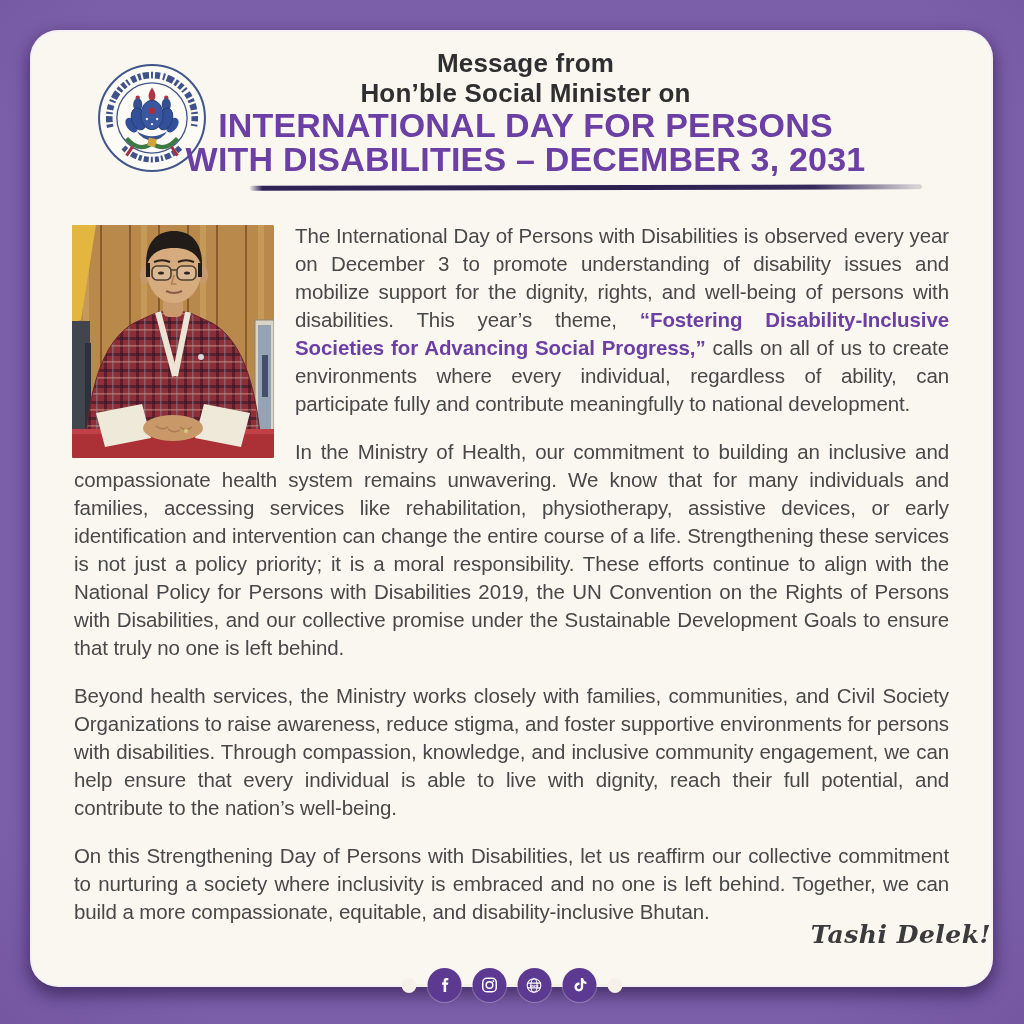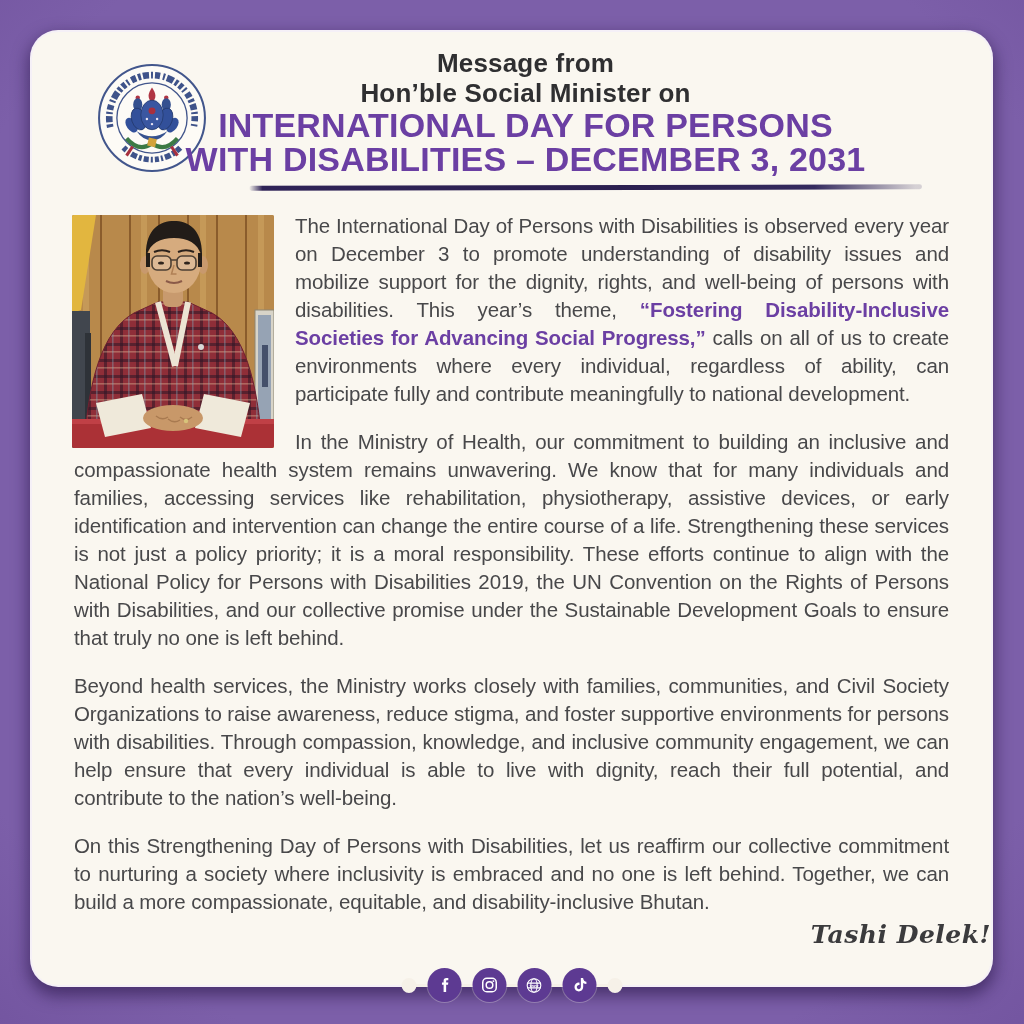--- a/index.html
+++ b/index.html
@@ -32,21 +32,21 @@
     color:var(--accent-purple,#6b3fa3);letter-spacing:.2px;
   }
   .brush-divider{
     height:5px;width:673px;margin:9px 0 0 175px;border-radius:3px;
     transform:rotate(-.12deg);
     background:linear-gradient(90deg,
       rgba(47,35,87,0) 0%, var(--divider-ink,#2f2357) 2%,
       #2b1f50 55%, #342a5e 84%, rgba(47,35,87,.18) 99%);
   }
   
-  .content{margin-top:22px;color:var(--ink,#48484a);}
+  .content{margin-top:32px;color:var(--ink,#48484a);}
   .content p{
     margin:0 0 20px 0;font-size:20.5px;line-height:28px;
     text-align:justify;letter-spacing:-.1px;
   }
   .content p strong{color:var(--accent-purple,#6b3fa3);font-weight:bold;}
   .photo{
     float:left;width:202px;height:233px;margin:3px 21px 0 -2px;
     border-radius:2px;overflow:hidden;background:#b8894b;
   }
   .signoff{

